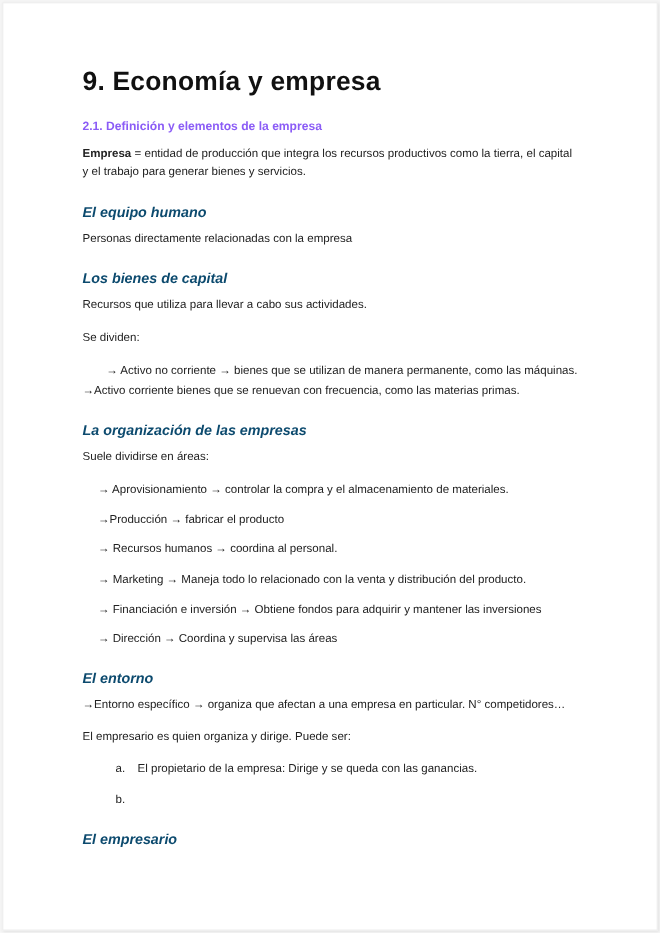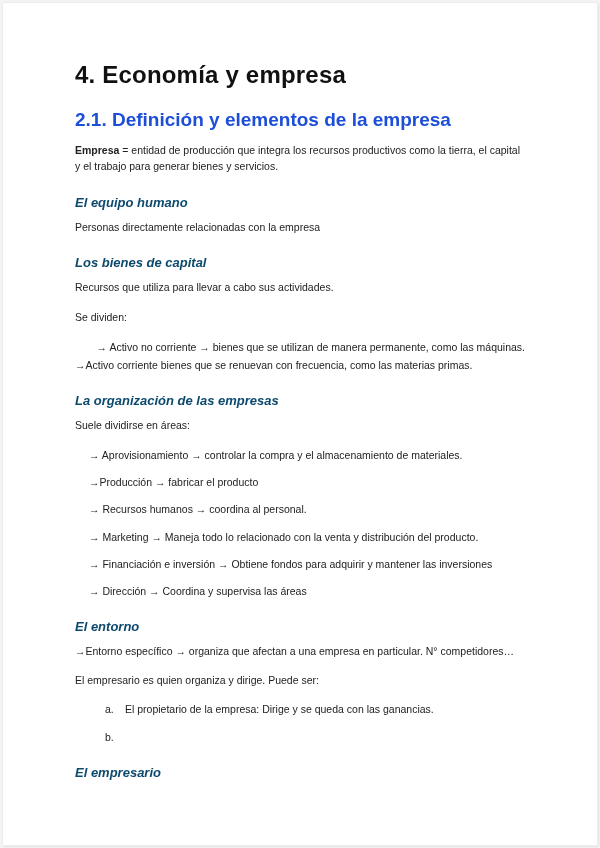--- a/index.html
+++ b/index.html
@@ -24,23 +24,23 @@
     overflow: hidden;
   }
   h1.doc-title {
     font-size: 24px;
     font-weight: bold;
     margin: 0 0 18px 0;
     color: #111;
     letter-spacing: 0.2px;
   }
   h2.red-heading {
-    font-size: 19px;
+    font-size: 11px;
     font-weight: bold;
-    color: #1d4ed8;
+    color: #8b5cf6;
     margin: 20px 0 12px 0;
   }
   h3.sub-heading {
     font-size: 13px;
     font-weight: bold;
     font-style: italic;
     color: #0c4a6e;
     margin: 20px 0 10px 0;
   }
   p.body-text {
@@ -77,21 +77,21 @@
     width: 20px;
     flex: 0 0 20px;
   }
   .bold { font-weight: bold; }
 </style>
 </head>
 <body>
 
 <div class="page">
 
-  <h1 class="doc-title">4. Economía y empresa</h1>
+  <h1 class="doc-title">9. Economía y empresa</h1>
 
   <h2 class="red-heading">2.1. Definición y elementos de la empresa</h2>
 
   <p class="body-text"><span class="bold">Empresa</span><span> = entidad de producción que integra los recursos productivos como la tierra, el capital y el trabajo para generar bienes y servicios.</span></p>
 
   <h3 class="sub-heading">El equipo humano</h3>
   <p class="body-text">Personas directamente relacionadas con la empresa</p>
 
   <h3 class="sub-heading">Los bienes de capital</h3>
   <p class="body-text">Recursos que utiliza para llevar a cabo sus actividades.</p>

